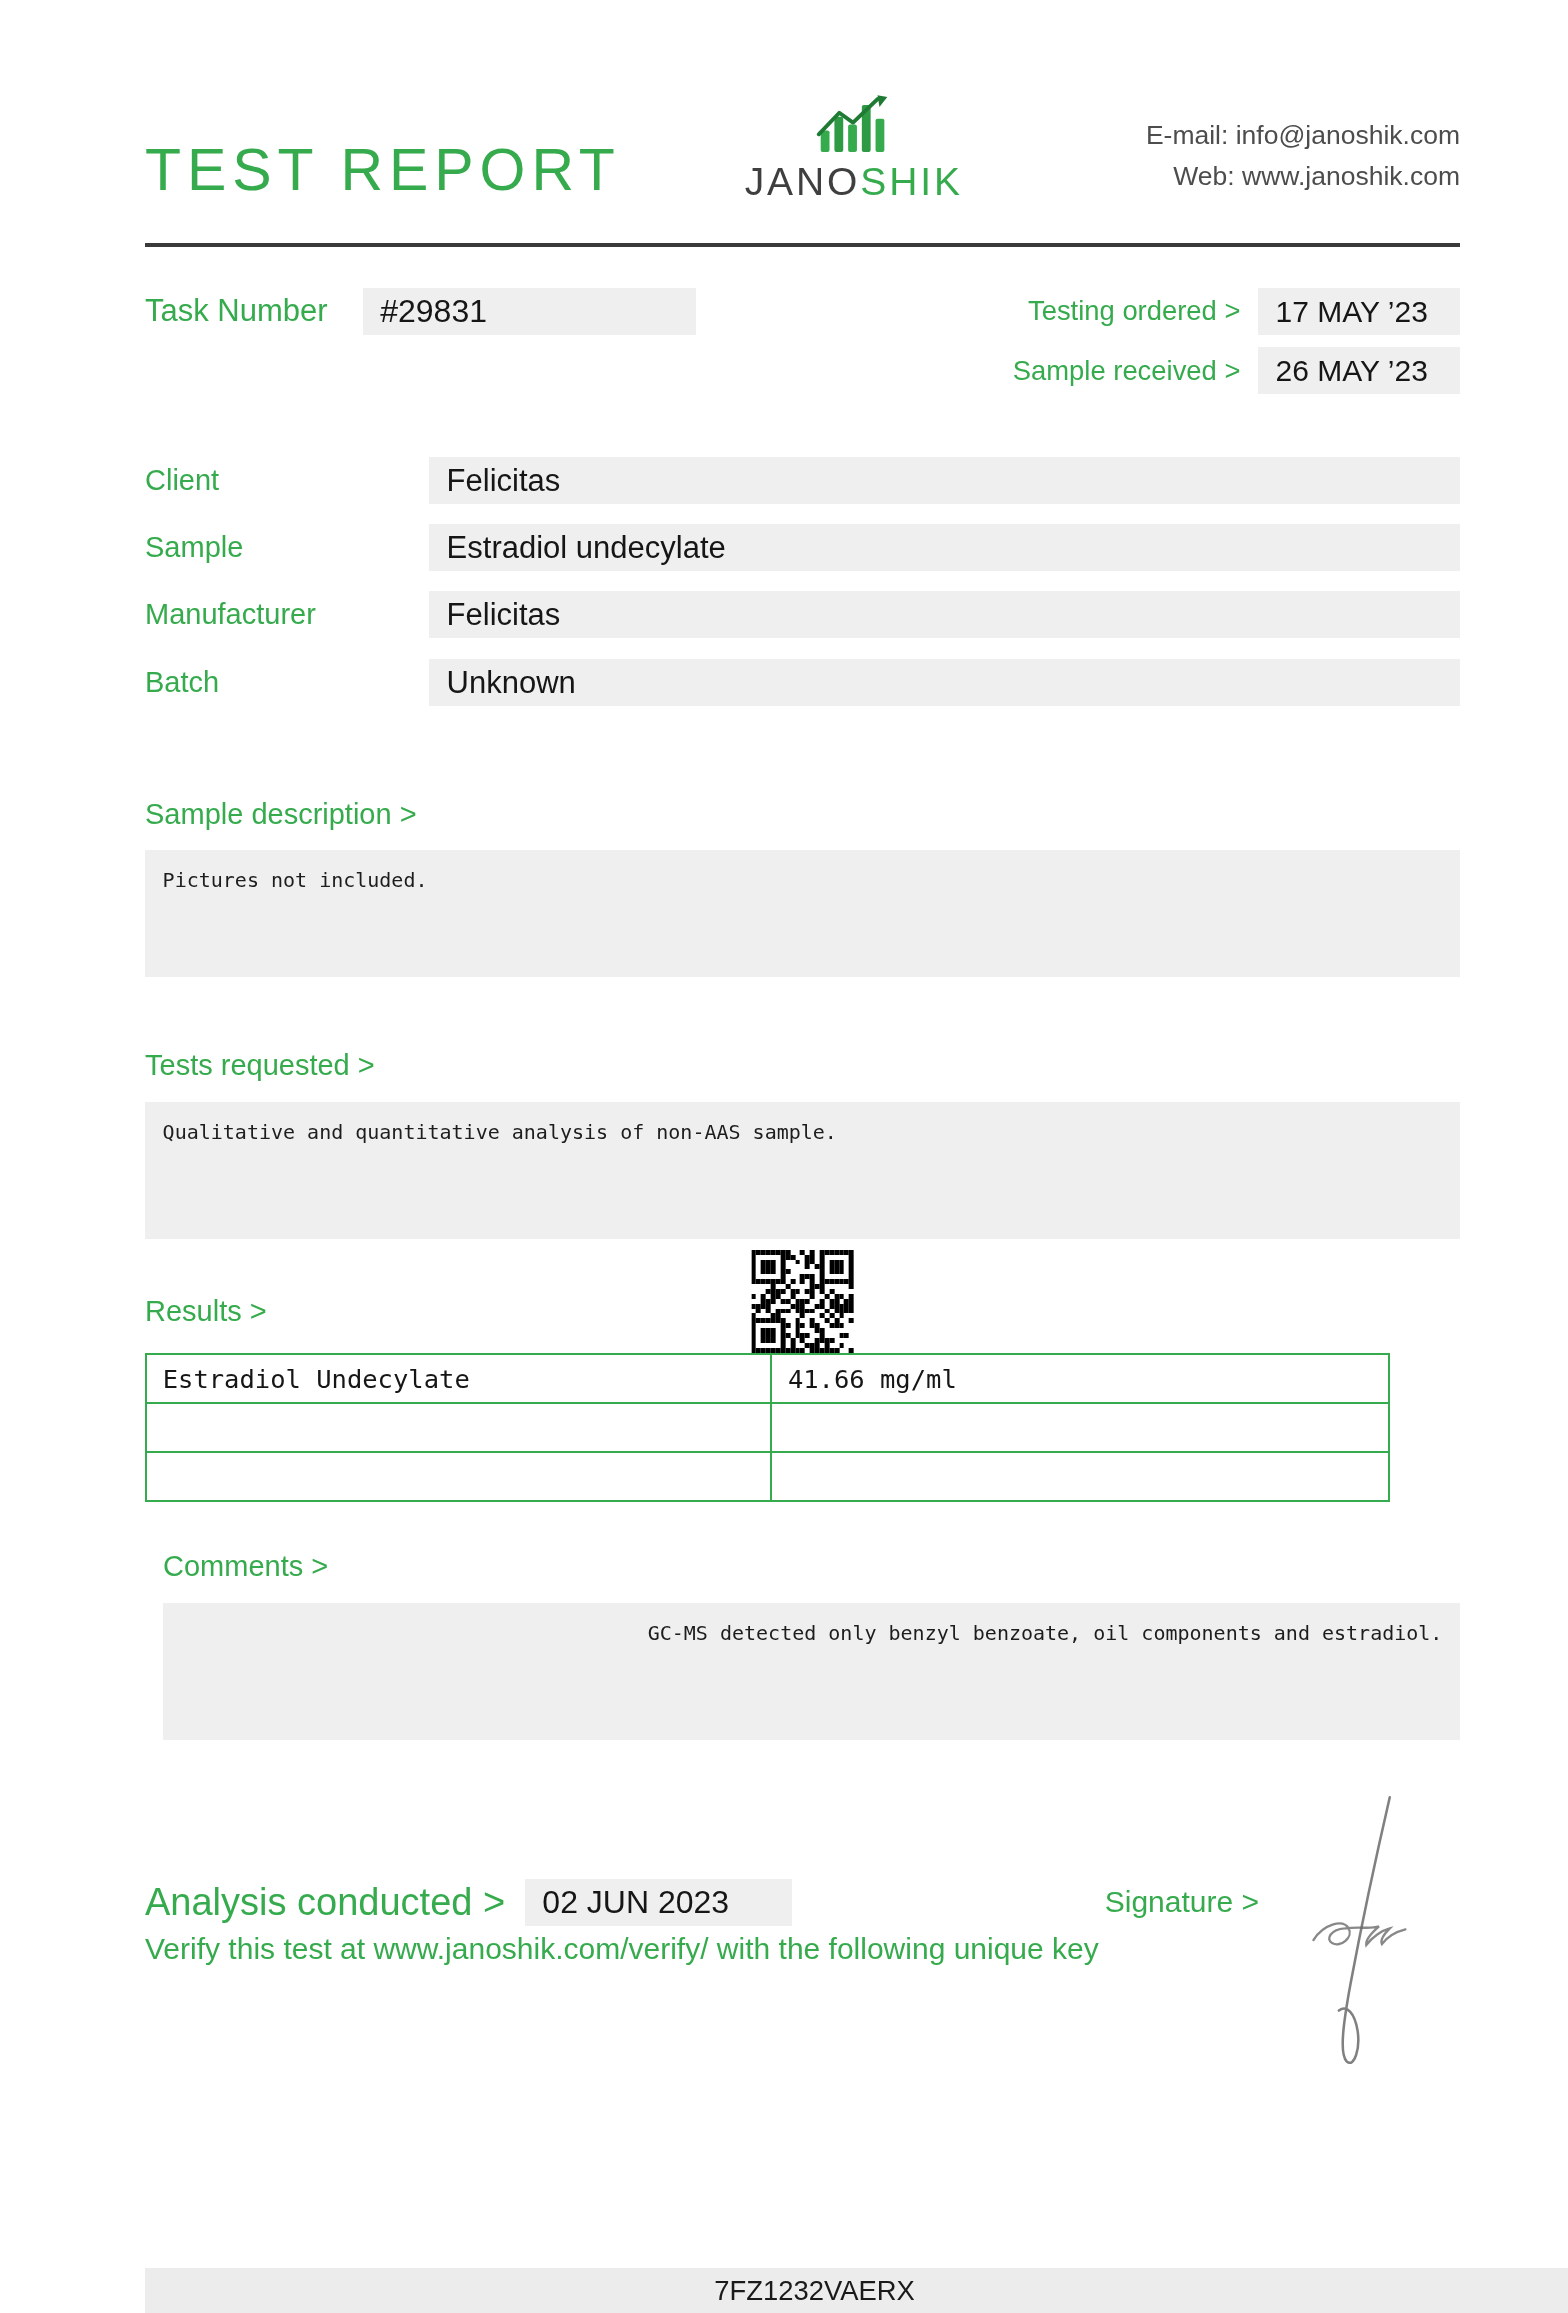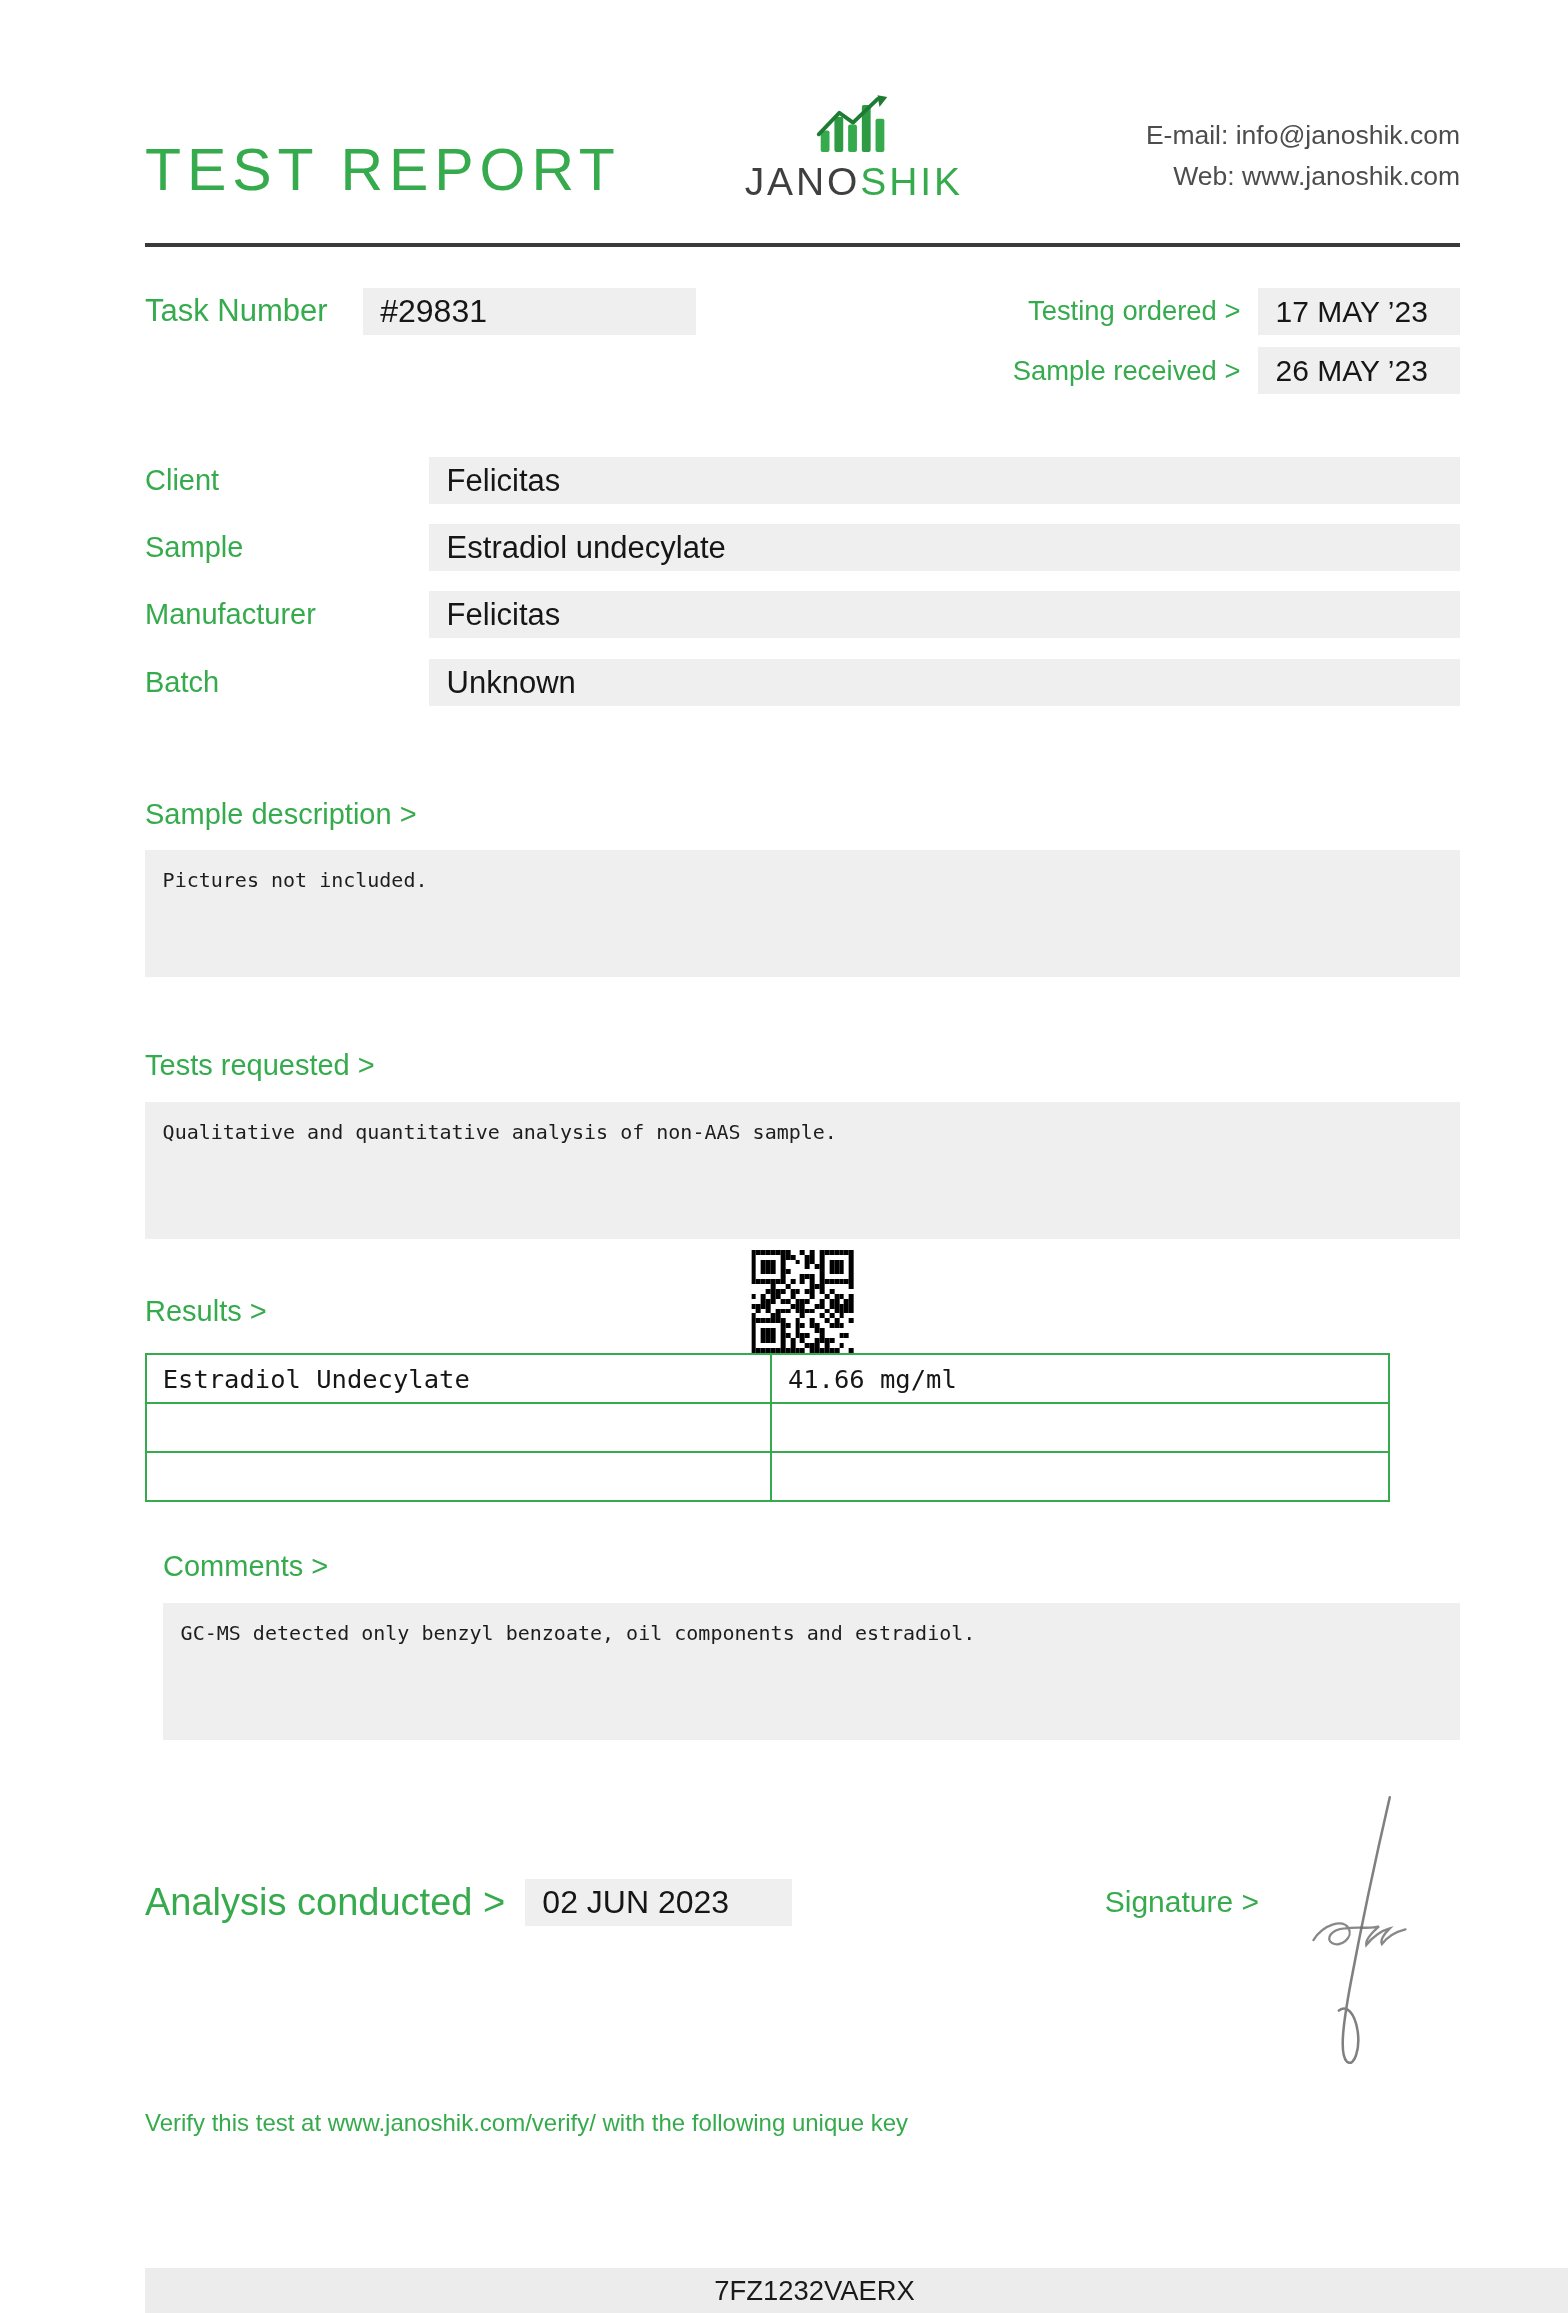--- a/index.html
+++ b/index.html
@@ -70,34 +70,34 @@
     display:grid;grid-template-columns:repeat(21,4.9px);grid-auto-rows:4.9px;background:#fff;
   }
   .qr .m{background:#000;}
   .rtable{border-collapse:collapse;width:1245px;margin-top:23.5px;}
   .rtable td{
     border:2px solid var(--accent);height:49px;padding:2px 15.7px;
     font-family:"DejaVu Sans Mono",monospace;font-size:25.5px;color:#161616;
   }
   .rtable td:first-child{width:50.3%;}
   .block-comments{margin-top:46px;padding-left:18px;}
-  .box-comments{min-height:137px;}
+  .box-comments{min-height:137px;text-align:right;}
 
   
   .bottom-row{margin-top:139px;display:flex;justify-content:space-between;align-items:center;position:relative;}
   .analysis{display:flex;align-items:center;gap:19.6px;}
   .analysis .lbl{font-size:38px;}
   .valbox.date2{min-width:267px;font-size:32px;}
   .sigwrap{margin-right:201px;}
   .sigwrap .lbl{font-size:30px;}
   .signature{position:absolute;right:35px;top:-88px;pointer-events:none;}
 
   .verify{
-    margin-top:174px;color:var(--accent);
-    font-size:24px;line-height:45px;white-space:nowrap;
+    color:var(--accent);
+    font-size:30px;line-height:45px;white-space:nowrap;
   }
   .keybar{
     position:absolute;left:145px;right:0;bottom:0;height:45px;background:#ececec;
     display:flex;align-items:center;justify-content:center;padding-right:84px;
     font-size:27.4px;color:#1a1a1a;
   }
 </style>
 </head>
 <body>
 

